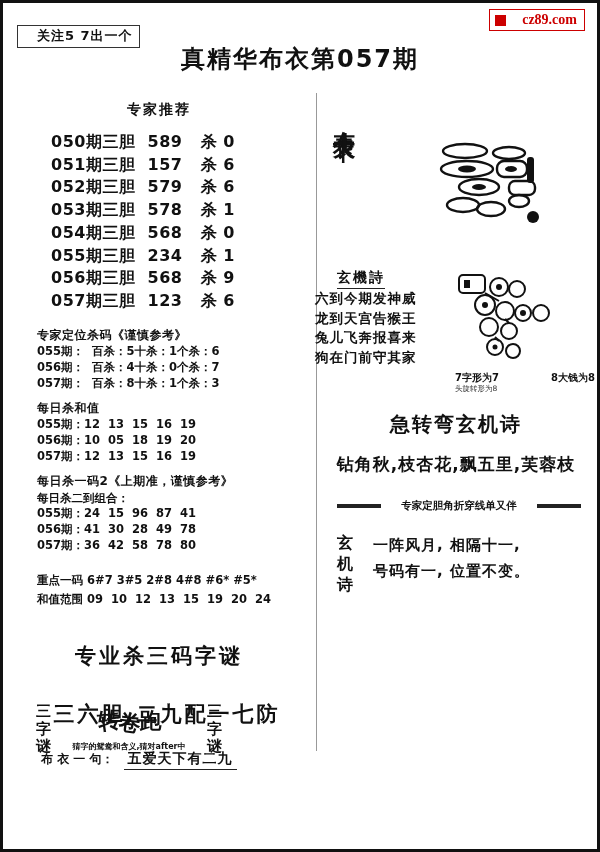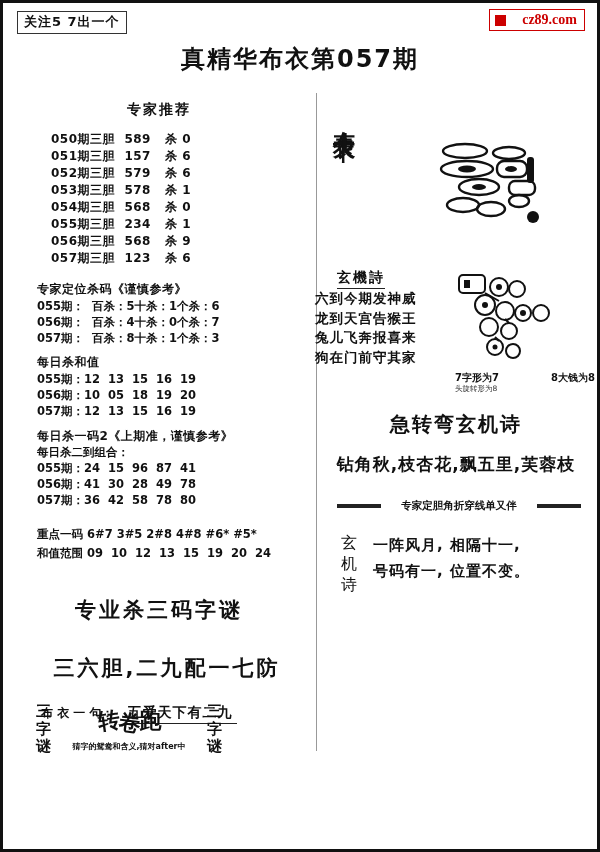--- a/index.html
+++ b/index.html
@@ -19,23 +19,23 @@
     width: 600px; height: 852px;
     border: 3px solid #111;
     background: #fff;
   }
   
   .topbar {
     position: absolute; top: 6px; left: 0; width: 100%;
     height: 26px;
   }
   .badge-left {
-    position: absolute; left: 14px; top: 2px;
+    position: absolute; left: 14px; top: 16px;
     border: 1px solid #333;
-    padding: 1px 6px 2px 6px;
+    padding: 1px 6px 2px 19px;
     font-size: 13px;
     font-weight: bold;
     letter-spacing: 1px;
     background: #fff;
     font-family: "DejaVu Sans", sans-serif;
   }
   .logo {
     position: absolute; right: 12px; top: 0px;
     background: #fff;
     border: 1px solid #c00;
@@ -72,21 +72,21 @@
   
   .sec-title {
     text-align: center;
     font-size: 14px;
     font-weight: bold;
     letter-spacing: 2px;
     margin-top: 20px;
   }
   .tip-list {
     margin: 12px 0 0 48px;
-    font-size: 12px;
+    font-size: 16px;
     line-height: 1.42;
     font-weight: bold;
     font-family: "DejaVu Sans", sans-serif;
   }
   .tip-list .row { white-space: pre; letter-spacing: 0.5px; }
   .block {
     margin: 14px 0 0 34px;
     font-size: 11.5px;
     line-height: 1.38;
     font-weight: bold;
@@ -191,22 +191,22 @@
     position: absolute; left: 22px; top: 418px; width: 244px;
     display: flex; align-items: center; gap: 20px;
     font-size: 10.5px; font-weight: bold;
   }
   .rule-band .bar {
     flex: 1; height: 0; border-top: 2px solid #222; border-bottom: 2px solid #222;
     height: 4px;
   }
   .xjs-vert {
     position: absolute; left: 22px; top: 452px;
-    font-size: 16px; font-weight: normal; line-height: 1.3; width: 20px;
-    text-align: right;
+    font-size: 16px; font-weight: bold; line-height: 1.3; width: 20px;
+    text-align: left;
   }
   .xjs-poem {
     position: absolute; left: 58px; top: 452px;
     font-size: 15px; font-weight: bold; line-height: 1.7; letter-spacing: 1px;
   }
 </style>
 </head>
 <body>
 
 <div class="page">

